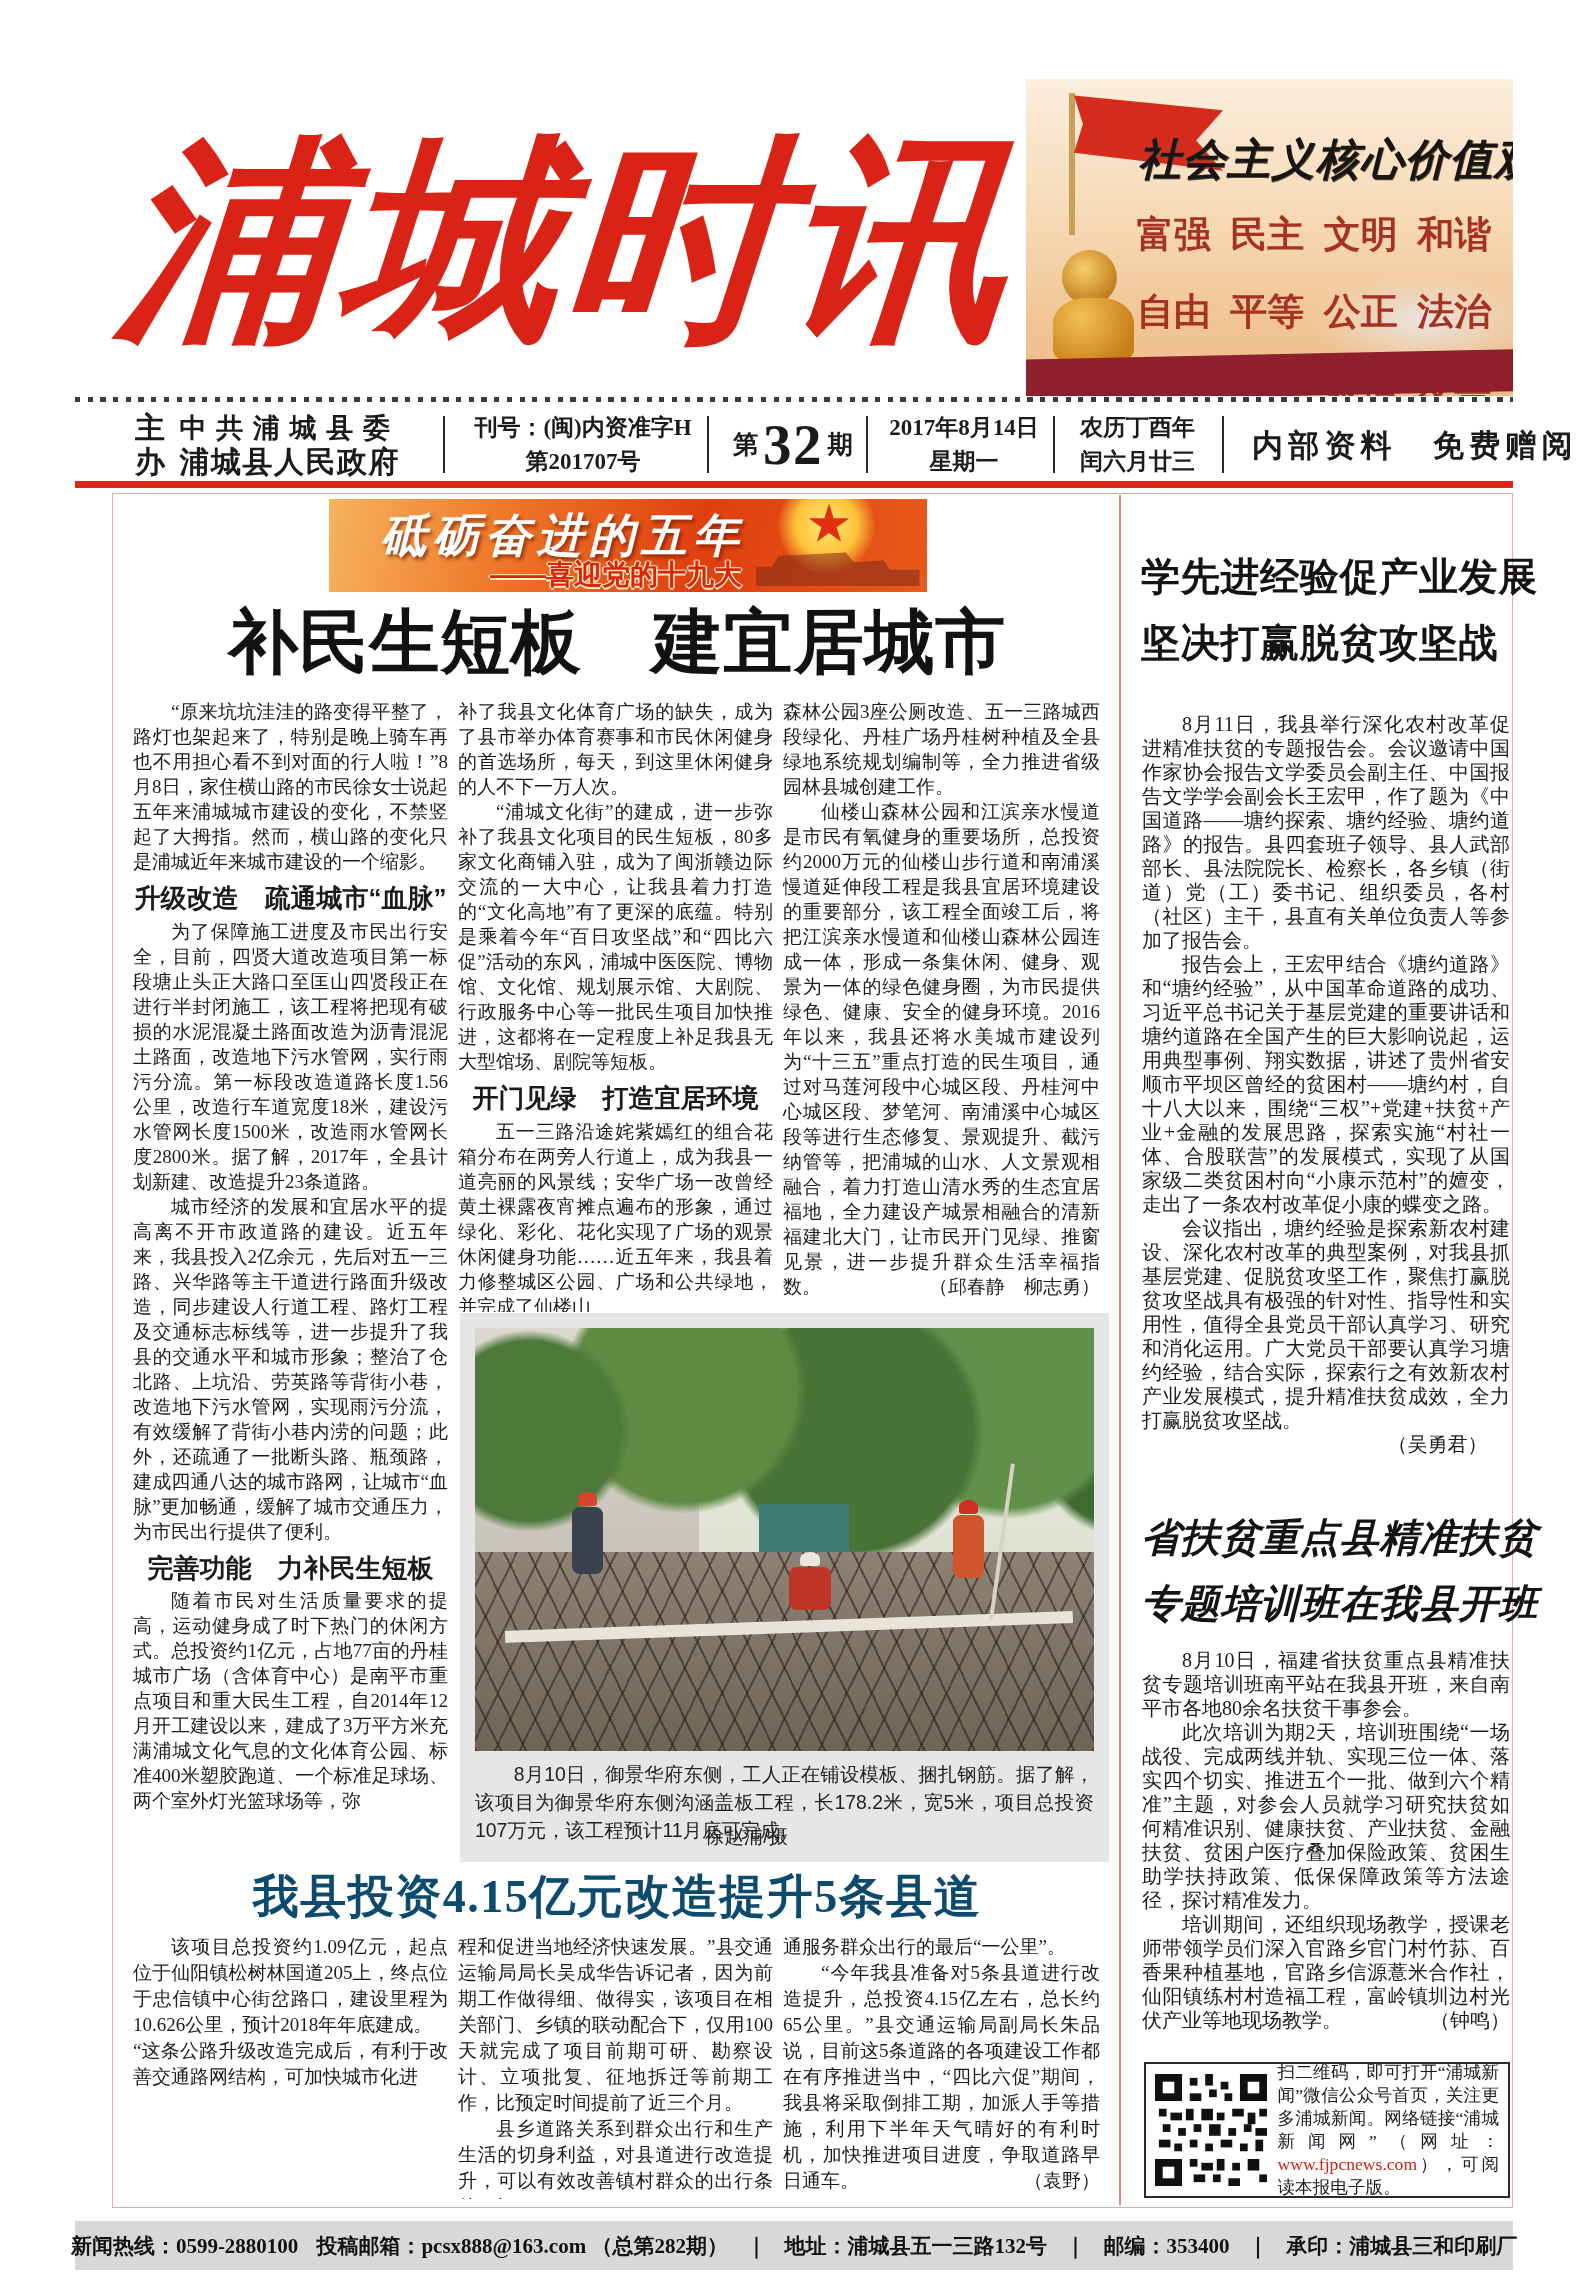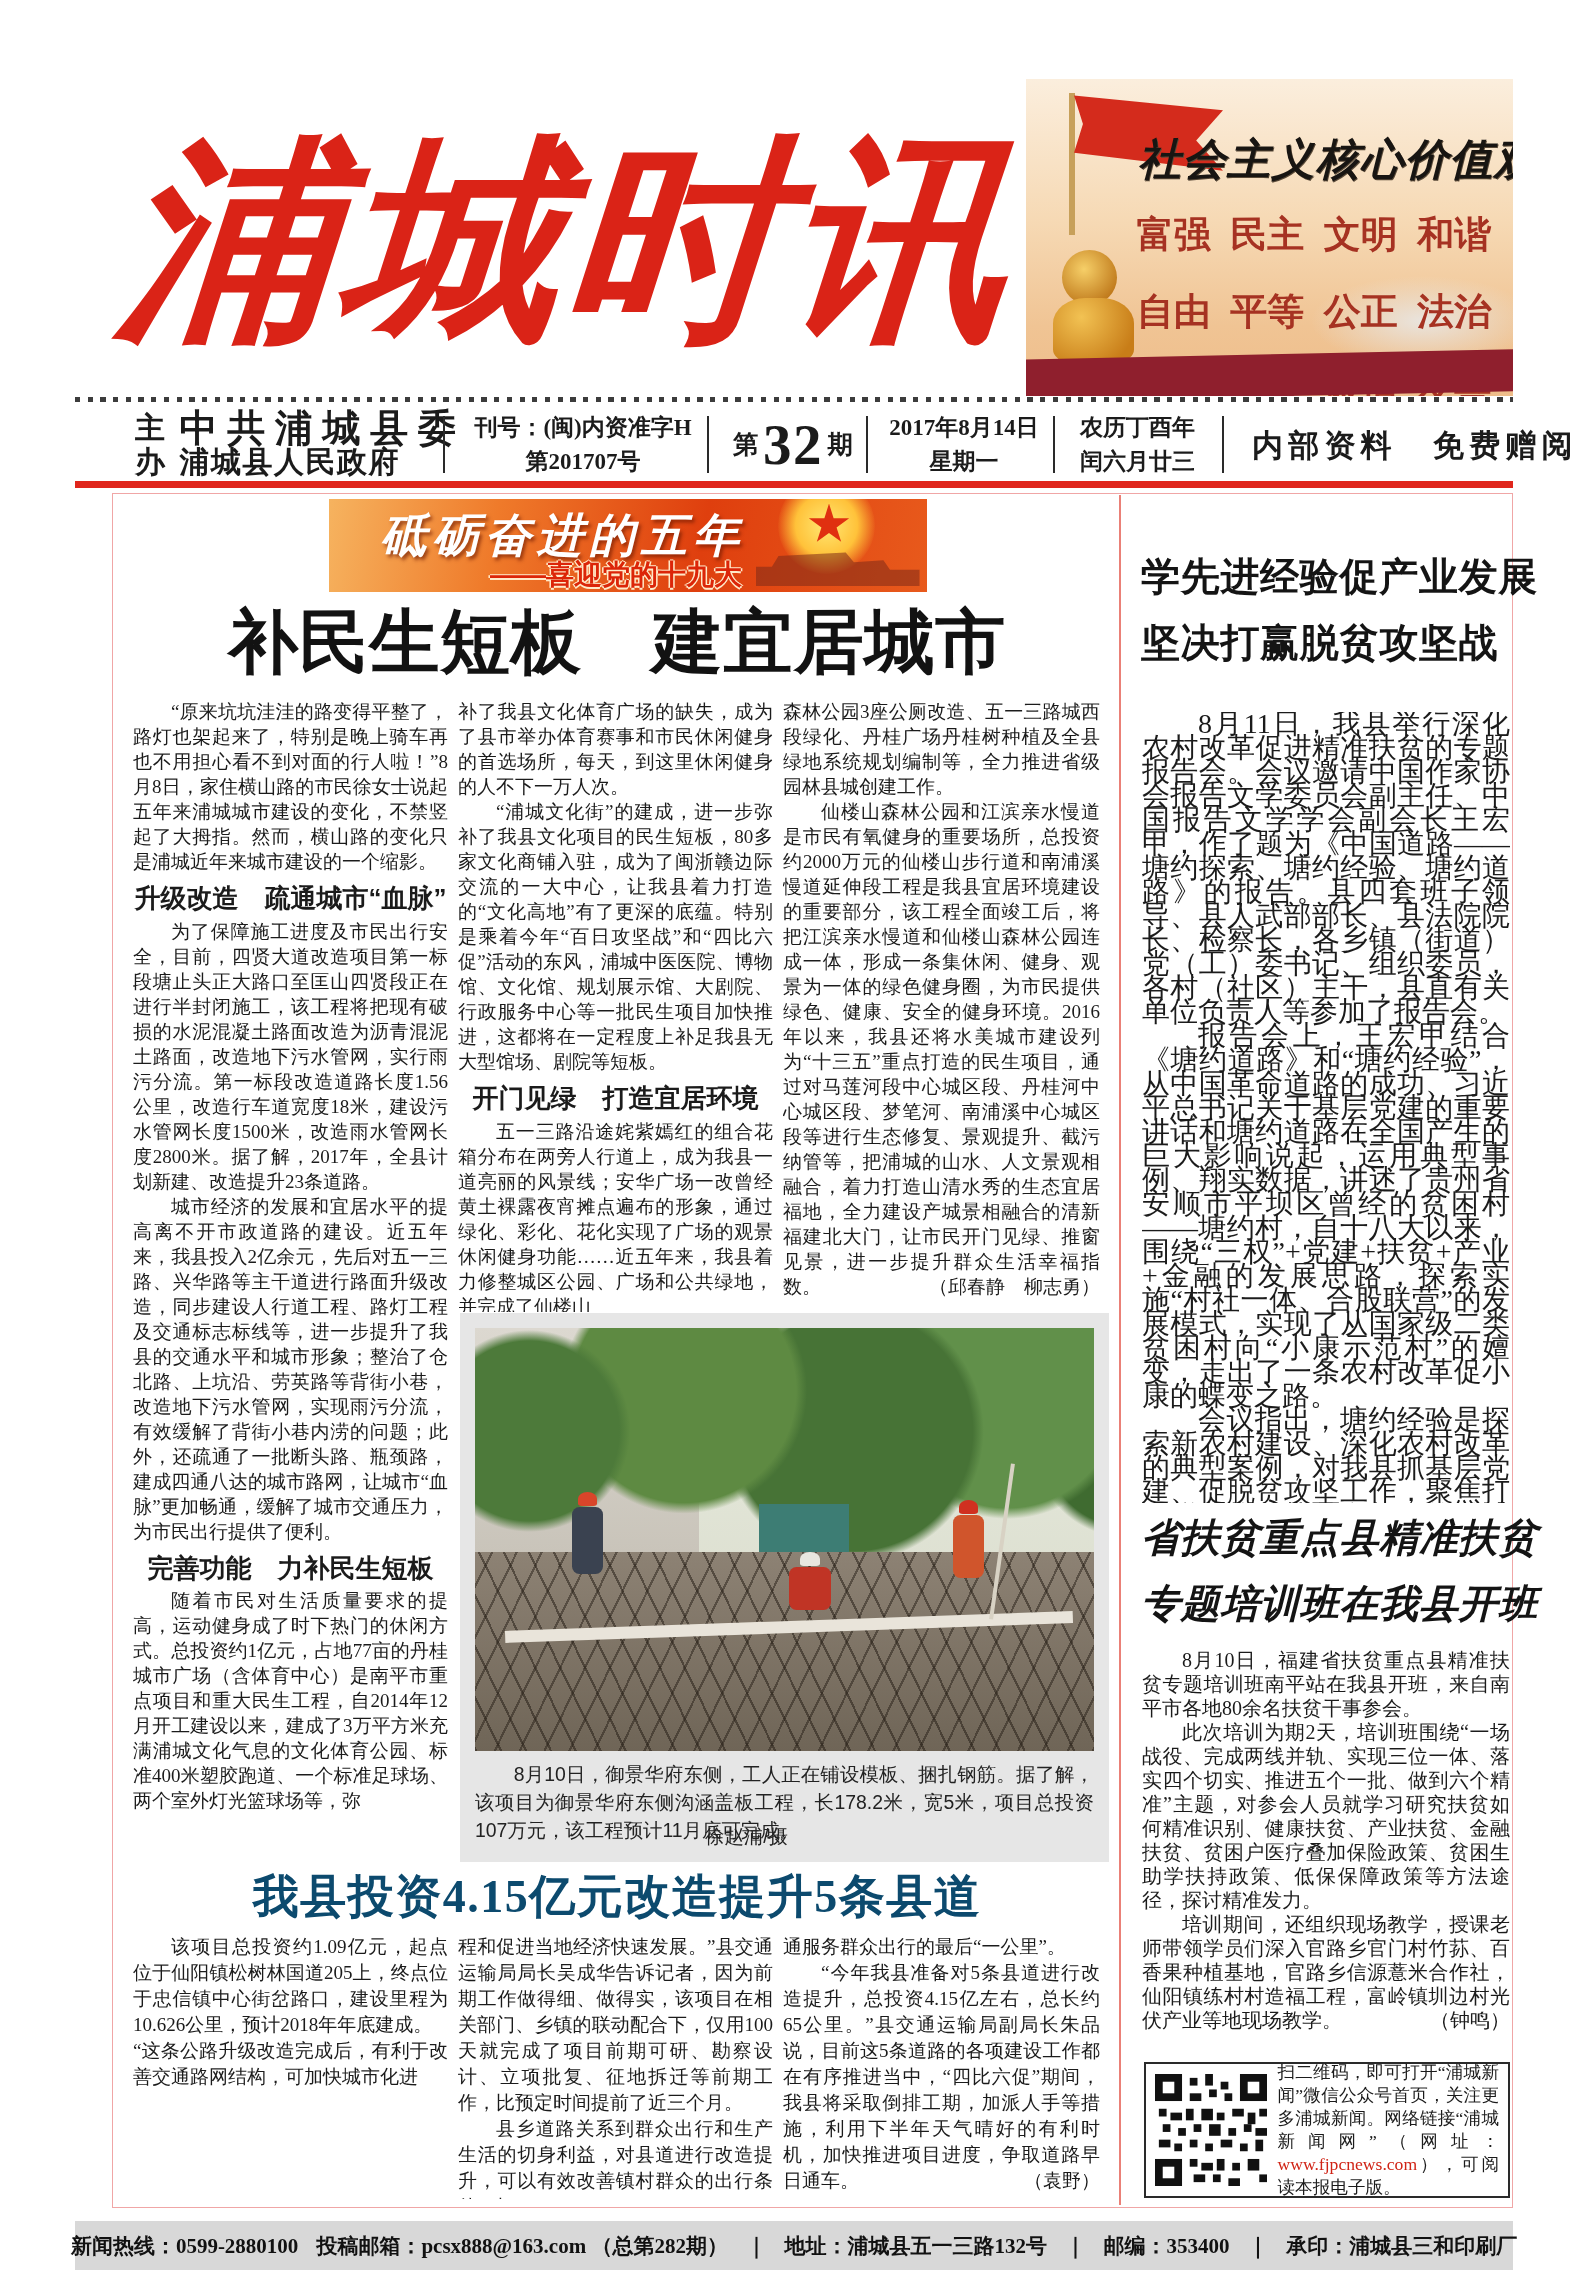--- a/index.html
+++ b/index.html
@@ -35,21 +35,21 @@
 
   
   .dotline{left:75px;top:397px;width:1438px;height:5.2px;
     background:repeating-linear-gradient(90deg,#3c3c3c 0 5.2px,transparent 5.2px 12.7px);}
   .redrule{left:75px;top:481px;width:1438px;height:6.7px;background:#e0261c;}
   .infobar{left:75px;top:411px;width:1438px;height:67px;}
   .ib-sep{position:absolute;top:4.5px;width:0;height:57px;border-left:2.2px solid #2a2a2a;}
   .org{position:absolute;left:60px;top:0;display:flex;align-items:center;}
   .org-label{width:34px;font-size:30px;font-weight:bold;line-height:34px;margin-right:10.5px;}
   .org-names{font-weight:bold;}
-  .org-l1{font-size:38px;line-height:34px;letter-spacing:9.7px;white-space:nowrap;}
+  .org-l1{font-size:27px;line-height:34px;letter-spacing:9.7px;white-space:nowrap;}
   .org-l2{font-size:30px;line-height:34px;letter-spacing:1.5px;white-space:nowrap;}
   .twoLine{position:absolute;top:0;text-align:center;font-size:23px;line-height:34px;font-weight:bold;white-space:nowrap;}
   .issue{position:absolute;top:0;height:67px;display:flex;align-items:center;font-weight:bold;}
   .issue .small{font-size:25.4px;}
   .issue .big{font-size:57px;font-weight:bold;margin:0 4.5px;letter-spacing:1.5px;}
   .notice{position:absolute;top:13.5px;font-size:31px;font-weight:bold;letter-spacing:5.2px;white-space:nowrap;}
 
   
   .content-frame{left:112px;top:493px;width:1399px;height:1713px;border:1.5px solid #f0a6a6;}
   .vdivider{left:1119px;top:495px;width:2.2px;height:1710px;background:#ea8077;}
@@ -125,21 +125,21 @@
   .rcol{font-size:19px;line-height:26px;text-align:justify;overflow:hidden;}
   .rcol1{left:133px;top:1934px;width:315px;height:265px;}
   .rcol2{left:458px;top:1934px;width:315px;height:265px;}
   .rcol3{left:783px;top:1934px;width:317px;height:265px;}
 
   
   .rh{width:357px;text-align:center;font-size:39px;font-weight:bold;color:#141414;line-height:66px;
     letter-spacing:0.7px;white-space:nowrap;}
   .report-headline{left:1141px;top:544px;}
   .training-headline{left:1141px;top:1505px;font-style:italic;}
-  .rbody{left:1142px;top:712px;width:368px;height:791px;font-size:28px;line-height:24px;text-align:justify;overflow:hidden;}
+  .rbody{left:1142px;top:712px;width:368px;height:791px;font-size:20px;line-height:24px;text-align:justify;overflow:hidden;}
   .tbody2{left:1142px;top:1648px;width:368px;height:410px;font-size:20px;line-height:24px;text-align:justify;overflow:hidden;}
   .sigline{text-align:right;padding-right:22.4px;}
 
   
   .qr-box{left:1144px;top:2062px;width:366px;height:136px;border:2.2px solid #2a2a2a;box-sizing:border-box;
     display:flex;align-items:center;padding:1px 9px;background:#fff;}
   .qr-svg{flex:0 0 112px;width:112px;height:112px;margin-right:10.5px;}
   .qr-text{font-size:17.6px;line-height:23px;text-align:justify;}
   .qr-url{color:#d02315;}
 

